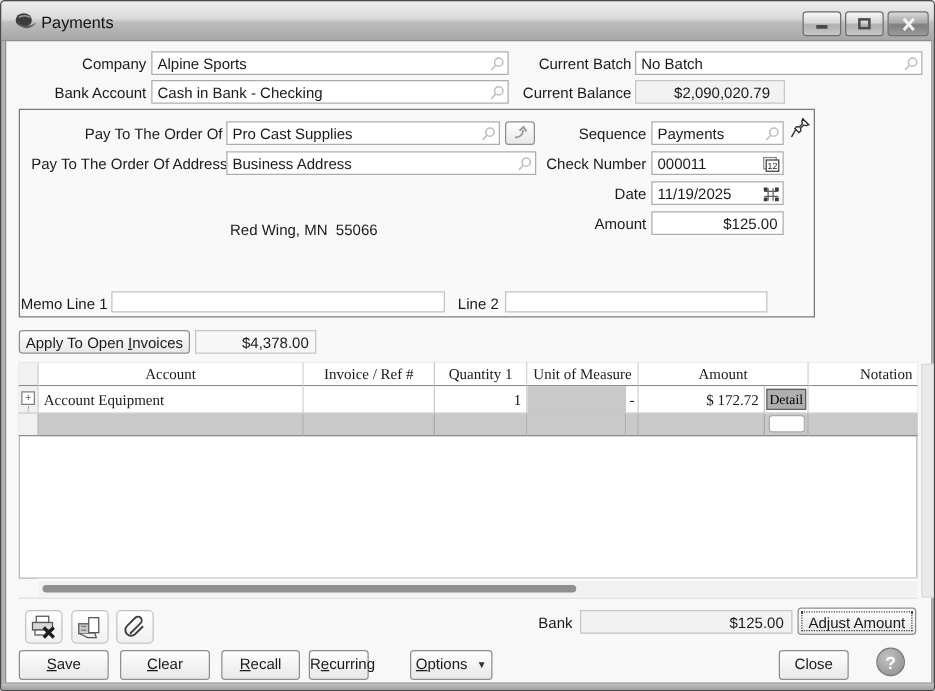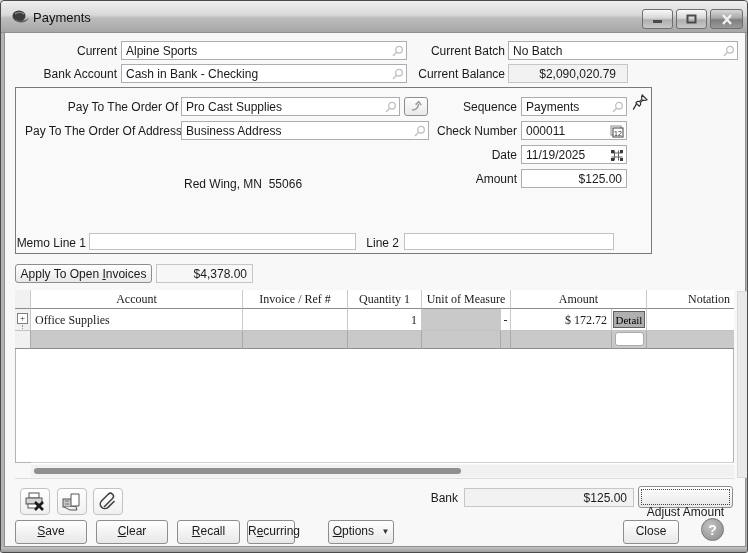--- a/index.html
+++ b/index.html
@@ -66,21 +66,21 @@
     <div class="win-btn close" style="left:709px;width:33px">
       <svg width="12" height="11" viewBox="0 0 12 11">
         <path d="M2 1 L10 10 M10 1 L2 10" stroke="#F2F2F2" stroke-width="2.4"></path>
         </svg>
     </div>
   </div>
 
   <div class="client"></div>
   <div class="frame-bottom"></div>
 
-  <div class="label" style="left:20px;top:43px;width:96px">Current</div>
+  <div class="label" style="left:20px;top:43px;width:96px">Company</div>
   <div class="field" style="left:120px;top:40px;width:286px">
     <span>Alpine Sports</span>
     <svg class="mag" width="13" height="13" viewBox="0 0 13 13">
       <circle cx="8" cy="4.7" r="3.3" fill="none" stroke="#C0C0C0" stroke-width="1.3"></circle>
       <line x1="5.6" y1="7.2" x2="2" y2="11" stroke="#C0C0C0" stroke-width="1.4"></line>
       </svg>
   </div>
   <div class="label" style="left:408px;top:43px;width:96px">Current Batch</div>
   <div class="field" style="left:507px;top:40px;width:230px">
     <span>No Batch</span>
@@ -180,21 +180,21 @@
   <div class="cell hcell" style="left:242px;top:289px;width:105px">Invoice / Ref #</div>
   <div class="cell hcell" style="left:347px;top:289px;width:74px">Quantity 1</div>
   <div class="cell hcell" style="left:421px;top:289px;width:89px">Unit of Measure</div>
   <div class="cell hcell" style="left:510px;top:289px;width:136px">Amount</div>
   <div class="cell hcell" style="left:646px;top:289px;width:87px;border-right:none;text-align:right">Notation</div>
 
   <div class="cell r1cell" style="left:14px;top:308px;width:16px;background:#F1F1F1;padding:0">
     <div style="position:absolute;left:2px;top:4px;width:11px;height:11px;border:1px solid #808080;background:#FFF;font-size:9px;line-height:9px;text-align:center">+</div>
     <div style="position:absolute;left:7px;top:16px;width:1px;height:24px;border-left:1px dotted #9A9A9A"></div>
   </div>
-  <div class="cell r1cell" style="left:30px;top:308px;width:212px">Office Supplies</div>
+  <div class="cell r1cell" style="left:30px;top:308px;width:212px">Account Equipment</div>
   <div class="cell r1cell" style="left:242px;top:308px;width:105px"></div>
   <div class="cell r1cell" style="left:347px;top:308px;width:74px;text-align:right">1</div>
   <div class="cell r1cell" style="left:421px;top:308px;width:79px;background:#C9C9C9"></div>
   <div class="cell r1cell" style="left:500px;top:308px;width:10px;padding:4px 1px;text-align:center">-</div>
   <div class="cell r1cell" style="left:510px;top:308px;width:101px;text-align:right">$ 172.72</div>
   <div class="cell r1cell" style="left:611px;top:308px;width:35px;padding:0">
     <div style="position:absolute;left:1px;top:2px;width:32px;height:17px;background:#AFAFAF;border:1px solid #5F5F5F;font-size:11px;text-align:center;padding-top:2px;color:#000">Detail</div>
   </div>
   <div class="cell r1cell" style="left:646px;top:308px;width:87px;border-right:none"></div>
 
@@ -233,21 +233,21 @@
     </svg>
   </div>
   <div class="icon-btn" style="left:92px;top:487px">
     <svg width="22" height="22" viewBox="0 0 22 22">
       <path d="M7 16 L15.5 7.5 a3 3 0 0 0 -4.3 -4.3 L4.5 9.9 a4.6 4.6 0 0 0 6.5 6.5 L17.5 10" fill="none" stroke="#3F3F3F" stroke-width="1.5"></path>
     </svg>
   </div>
 
   <div class="label" style="left:409px;top:490px;width:48px">Bank</div>
   <div class="field ro" style="left:463px;top:487px;width:170px;padding-right:6px">$125.00</div>
-  <div class="btn" style="left:637px;top:485px;width:95px;height:22px;padding-top:18px;outline:1px dotted #444;outline-offset:-4px">Adjust Amount</div>
+  <div class="btn" style="left:637px;top:485px;width:95px;height:22px;padding-top:4px;outline:1px dotted #444;outline-offset:-4px">Adjust Amount</div>
 
   <div class="btn act" style="left:14px;width:72px"><u>S</u>ave</div>
   <div class="btn act" style="left:95px;width:72px"><u>C</u>lear</div>
   <div class="btn act" style="left:176px;width:63px"><u>R</u>ecall</div>
   <div class="btn act" style="left:246px;width:48px">R<u>e</u>curring</div>
   <div class="btn act" style="left:327px;width:66px">
     <span><u>O</u>ptions</span>
     <span style="font-size:8px;position:relative;top:-1px;margin-left:4px;color:#333">▼</span>
   </div>
   <div class="btn act" style="left:622px;width:56px">Close</div>

